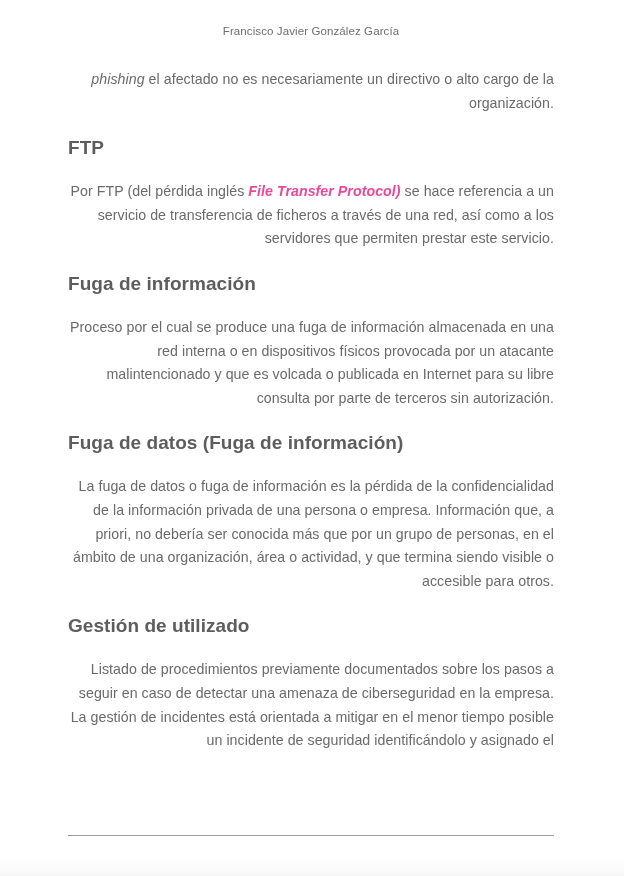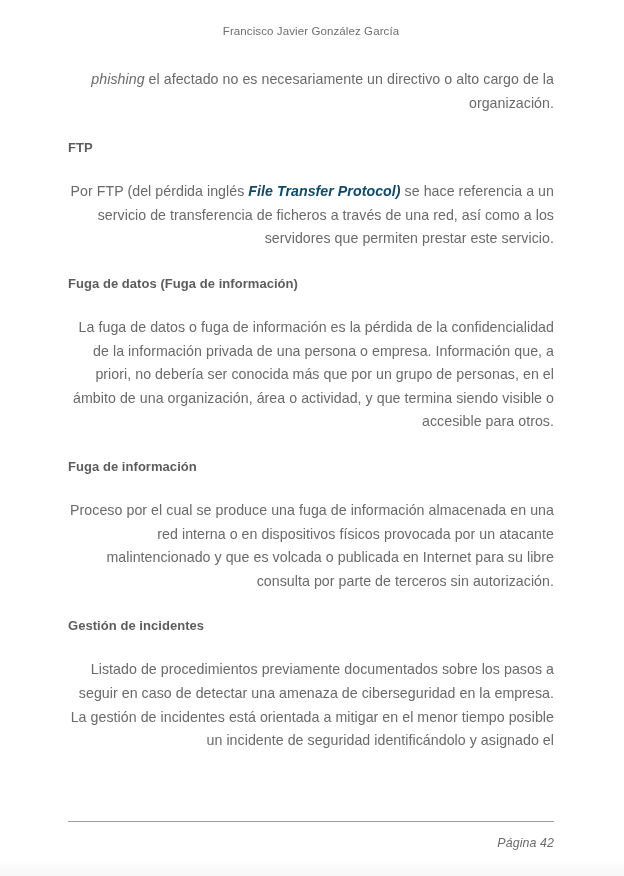--- a/index.html
+++ b/index.html
@@ -69,34 +69,34 @@
 
   .block {
     margin-bottom: 22px;
   }
   .block:last-child {
     margin-bottom: 0;
   }
 
   h2.section-heading {
     margin: 0 0 22px 0;
-    font-size: 13px;
+    font-size: 19px;
     line-height: 21px;
     font-weight: bold;
     color: #5d5d5d;
     letter-spacing: 0.05px;
   }
 
   em.italic {
     font-style: italic;
   }
   strong.bold-italic {
     font-weight: bold;
     font-style: italic;
-    color: #0c4a6e;
+    color: #ec4899;
   }
 
   .footer {
     position: absolute;
     left: 68px;
     width: 486px;
     bottom: 26px;
   }
   .footer-rule {
     width: 100%;
@@ -124,36 +124,35 @@
     <div class="block">
       <p class="body-text"><em class="italic">phishing</em><span> el afectado no es necesariamente un directivo o alto cargo de la organización.</span></p>
     </div>
 
     <div class="block">
       <h2 class="section-heading">FTP</h2>
       <p class="body-text" style="margin-bottom:22px;"><span>Por FTP (del pérdida inglés </span><strong class="bold-italic">File Transfer Protocol)</strong><span> se hace referencia a un servicio de transferencia de ficheros a través de una red, así como a los servidores que permiten prestar este servicio.</span></p>
     </div>
 
     <div class="block">
+      <h2 class="section-heading">Fuga de información</h2>
+      <p class="body-text">Proceso por el cual se produce una fuga de información almacenada en una red interna o en dispositivos físicos provocada por un atacante malintencionado y que es volcada o publicada en Internet para su libre consulta por parte de terceros sin autorización.</p>
+    </div>
+
+    <div class="block">
       <h2 class="section-heading">Fuga de datos (Fuga de información)</h2>
       <p class="body-text">La fuga de datos o fuga de información es la pérdida de la confidencialidad de la información privada de una persona o empresa. Información que, a priori, no debería ser conocida más que por un grupo de personas, en el ámbito de una organización, área o actividad, y que termina siendo visible o accesible para otros.</p>
     </div>
 
     <div class="block">
-      <h2 class="section-heading">Fuga de información</h2>
-      <p class="body-text">Proceso por el cual se produce una fuga de información almacenada en una red interna o en dispositivos físicos provocada por un atacante malintencionado y que es volcada o publicada en Internet para su libre consulta por parte de terceros sin autorización.</p>
-    </div>
-
-    <div class="block">
-      <h2 class="section-heading">Gestión de incidentes</h2>
+      <h2 class="section-heading">Gestión de utilizado</h2>
       <p class="body-text">Listado de procedimientos previamente documentados sobre los pasos a seguir en caso de detectar una amenaza de ciberseguridad en la empresa. La gestión de incidentes está orientada a mitigar en el menor tiempo posible un incidente de seguridad identificándolo y asignado el</p>
     </div>
 
   </div>
 
   <div class="footer">
     <div class="footer-rule"></div>
-    <div class="footer-page-number">Página 42</div>
   </div>
 
   <div class="page-edge-shadow"></div>
 
 </div>
 
 </body></html>

